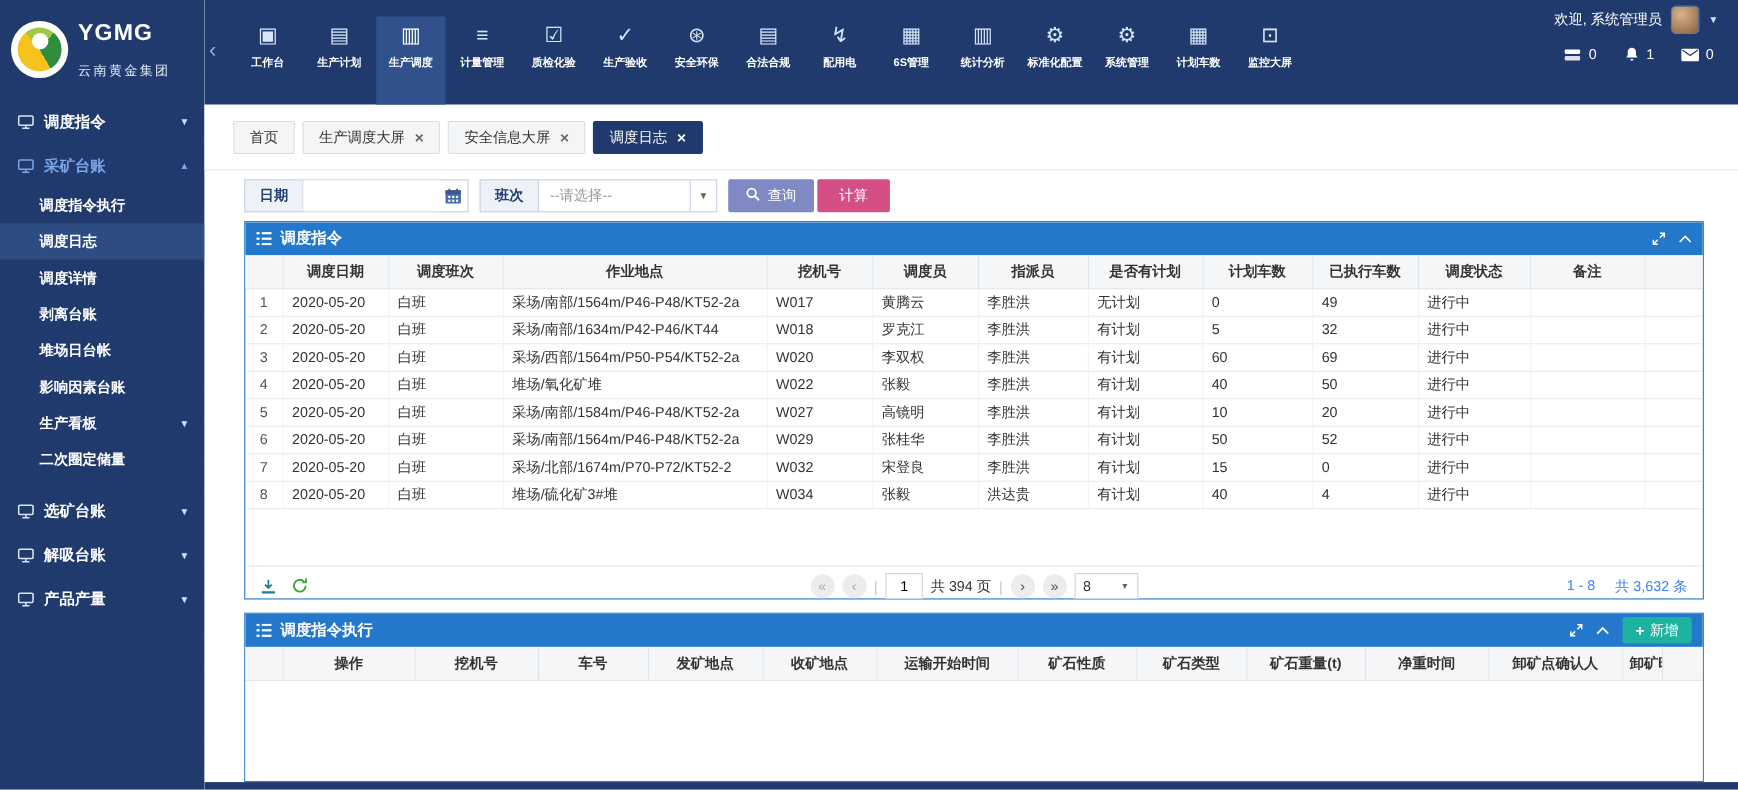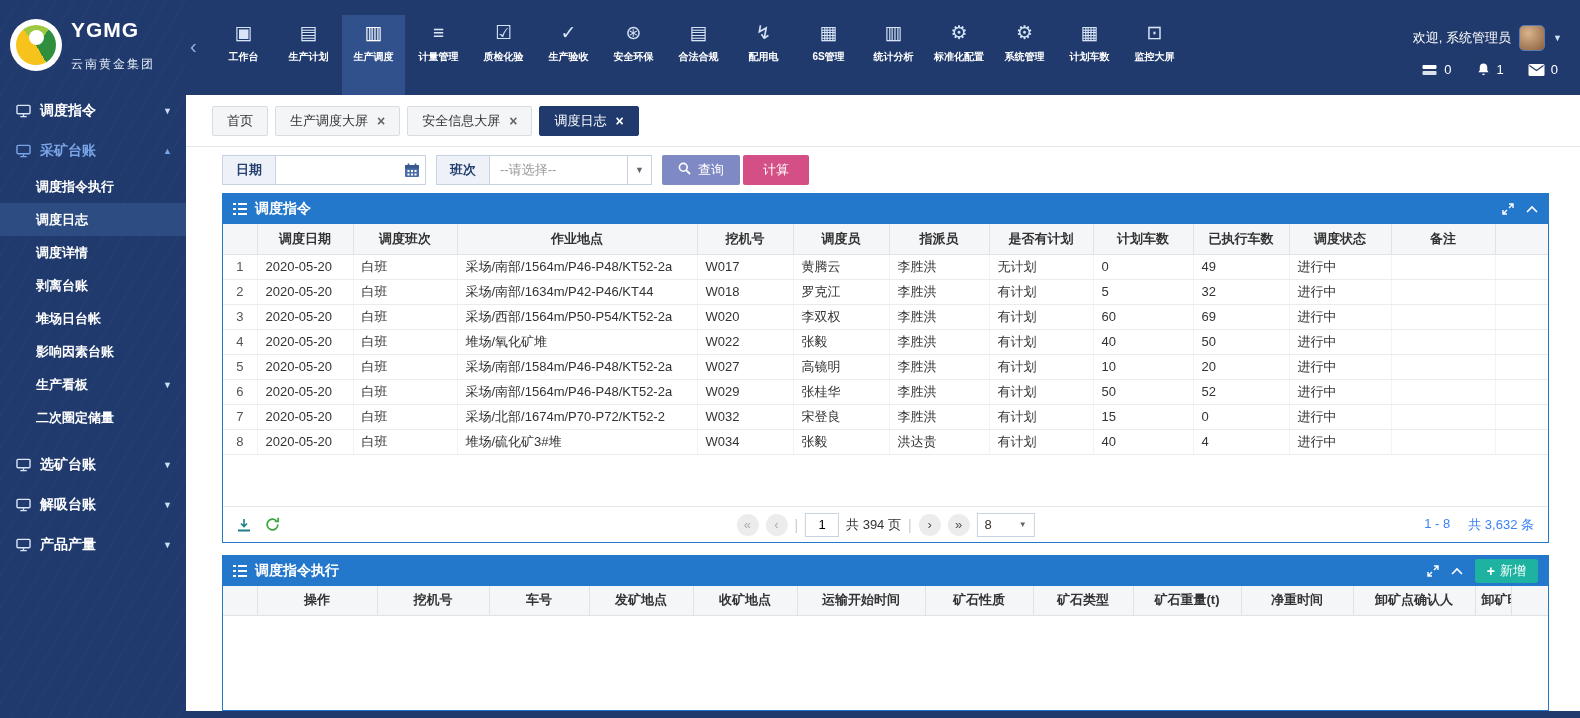--- a/index.html
+++ b/index.html
@@ -34,30 +34,30 @@
 
   
   .topbar{height:95px;background:#203a6d;display:flex;position:relative;padding-left:26px;flex-shrink:0}
   .collapse-toggle{position:absolute;left:4px;top:36px;color:#8fb4e8;font-size:20px;line-height:20px;cursor:pointer}
   .topnav{display:flex;gap:2px;margin-top:15px}
   .topnav-item{min-width:63px;padding:7px 7px 0;display:flex;flex-direction:column;align-items:center;gap:6px;color:#fff;cursor:pointer}
   .topnav-item .ico{font-size:19px;line-height:22px;color:#d7e5f7}
   .topnav-item .lbl{font-size:10px;font-weight:bold;white-space:nowrap}
   .topnav-item.active{background:#31518c}
   .topnav-item.active .ico{color:#fff}
-  .user-area{margin-left:auto;display:flex;flex-direction:column;align-items:flex-end;gap:11px;padding:25px 18px 0 10px;color:#fff}
+  .user-area{margin-left:auto;display:flex;flex-direction:column;align-items:flex-end;gap:11px;padding:5px 18px 0 10px;color:#fff}
   .welcome-row{display:flex;align-items:center;gap:8px;font-size:13px;white-space:nowrap}
   .avatar{width:26px;height:26px;border-radius:5px;background:radial-gradient(circle at 35% 30%,#d8b48c,#8a5f3c);border:1px solid #5a7ab0}
   .user-caret{font-size:9px;color:#cfe0f5}
   .badges-row{display:flex;align-items:center;gap:24px;padding-right:4px}
   .badge{display:flex;align-items:center;gap:6px;font-size:13px;cursor:pointer}
   .badge svg{display:block}
 
   
-  .tabbar{height:52px;background:#fff;display:flex;align-items:center;gap:7px;padding:0 20px 0 26px;border-bottom:1px solid #e3e7ec;flex-shrink:0}
+  .tabbar{height:60px;background:#fff;display:flex;align-items:center;gap:7px;padding:0 20px 0 26px;border-bottom:1px solid #e3e7ec;flex-shrink:0}
   .tab{height:30px;display:flex;align-items:center;gap:9px;padding:0 14px;background:#f4f5f7;border:1px solid #d9dde2;border-radius:2px;color:#333;cursor:pointer;white-space:nowrap}
   .tab .tab-close{font-size:14px;font-weight:bold;color:#666;line-height:14px;cursor:pointer}
   .tab.active{background:#203a6d;border-color:#203a6d;color:#fff}
   .tab.active .tab-close{color:#fff}
 
   
   .filterbar{height:46px;display:flex;align-items:center;padding:0 31px 0 36px;flex-shrink:0}
   .f-label{height:30px;display:flex;align-items:center;justify-content:center;background:#eef2f8;border:1px solid #c8d3e2;color:#24406e;font-weight:bold;padding:0 13px;white-space:nowrap}
   .f-date{width:150px;height:30px;border:1px solid #c8d3e2;border-left:none;display:flex;align-items:center;background:#fff}
   .f-date input{flex:1;border:none;outline:none;height:100%;padding:0 6px;font:inherit;min-width:0}

